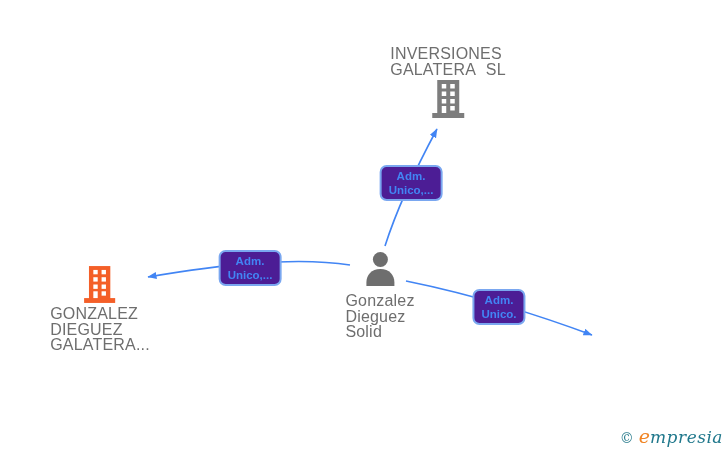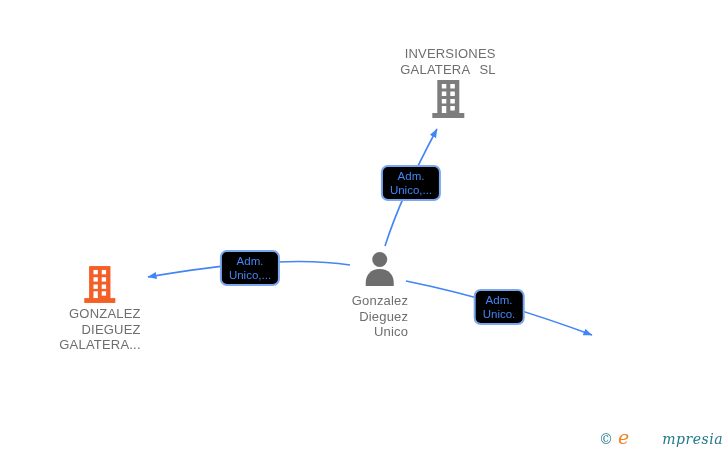--- a/index.html
+++ b/index.html
@@ -6,44 +6,44 @@
   body{
     width:728px;height:450px;position:relative;background:#ffffff;
     font-family:"Liberation Sans", sans-serif;overflow:hidden;
   }
   .stage{position:absolute;inset:0;}
   svg.edges{position:absolute;left:0;top:0;z-index:1;}
   .edge{stroke:#4285f4;stroke-width:1.6;fill:none;}
 
   
   .node{position:absolute;z-index:2;display:flex;flex-direction:column;align-items:center;transform:translateX(-50%);}
-  .node-label{color:#6e6e6e;font-size:13px;line-height:15.5px;text-align:right;letter-spacing:0.2px;}
+  .node-label{color:#6e6e6e;font-size:16px;line-height:15.5px;text-align:left;letter-spacing:0.2px;}
   .company .node-label div{word-spacing:6px;}
   .icon-gray{fill:#7d7d7d;}
   .icon-orange{fill:#f45f28;}
   .icon-person{fill:#6e6e6e;}
   .gap{height:3px;}
 
   
   .edge-label{
     position:absolute;z-index:3;transform:translate(-50%,-50%);
-    background:#000000;border:2px solid #7aa7f0;border-radius:7px;
+    background:#4c1d95;border:2px solid #7aa7f0;border-radius:7px;
     color:#4285f4;font-size:11.5px;line-height:14px;text-align:center;
-    padding:2px 7px;white-space:nowrap;
+    padding:2px 7px;white-space:nowrap;font-weight:bold;
   }
 
   
   .watermark{
     position:absolute;right:5px;bottom:3px;z-index:4;
     font-family:"DejaVu Serif", serif;font-style:italic;
     display:flex;align-items:baseline;
   }
   .wm-c{color:#2e7f8f;font-size:14px;font-style:normal;margin-right:5px;}
   .wm-e{color:#f08424;font-size:19px;line-height:18px;}
-  .wm-rest{color:#20788c;font-size:14px;letter-spacing:0.5px;margin-left:33px;}
+  .wm-rest{color:#20788c;font-size:17px;letter-spacing:0.5px;}
 </style>
 </head>
 <body>
 
 <div class="stage">
 
   <svg class="edges" width="728" height="450">
     <defs>
       <marker id="arrow" markerWidth="12" markerHeight="10" refX="8.5" refY="3.5" orient="auto" markerUnits="userSpaceOnUse">
         <path d="M0,0 L9,3.5 L0,7 Z" fill="#4285f4"></path>
@@ -107,21 +107,21 @@
     <svg viewBox="0 0 40 40" width="40" height="40">
       <g class="icon-person">
         <circle cx="20" cy="9.5" r="7.5"></circle>
         <path d="M20 19 C 11 19 6 25 6 32.5 L6 36 L34 36 L34 32.5 C34 25 29 19 20 19 Z"></path>
       </g>
     </svg>
     <div class="gap"></div>
     <div class="node-label">
       <div>Gonzalez</div>
       <div>Dieguez</div>
-      <div>Unico</div>
+      <div>Solid</div>
     </div>
   </div>
 
 
   <div class="edge-label" style="left:411px;top:183px;">
     <div>Adm.</div>
     <div>Unico,...</div>
   </div>
   <div class="edge-label" style="left:250px;top:268px;">
     <div>Adm.</div>

